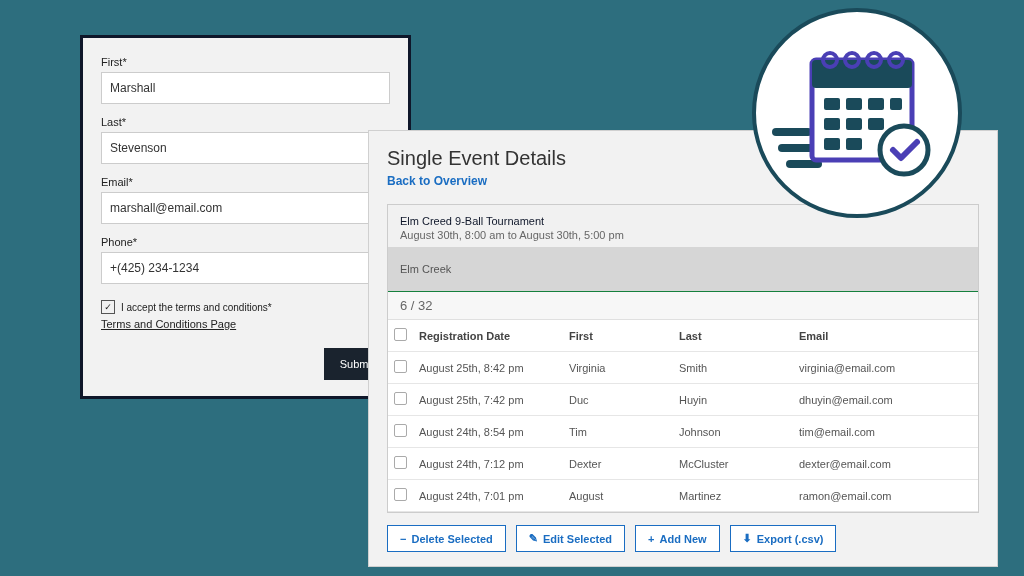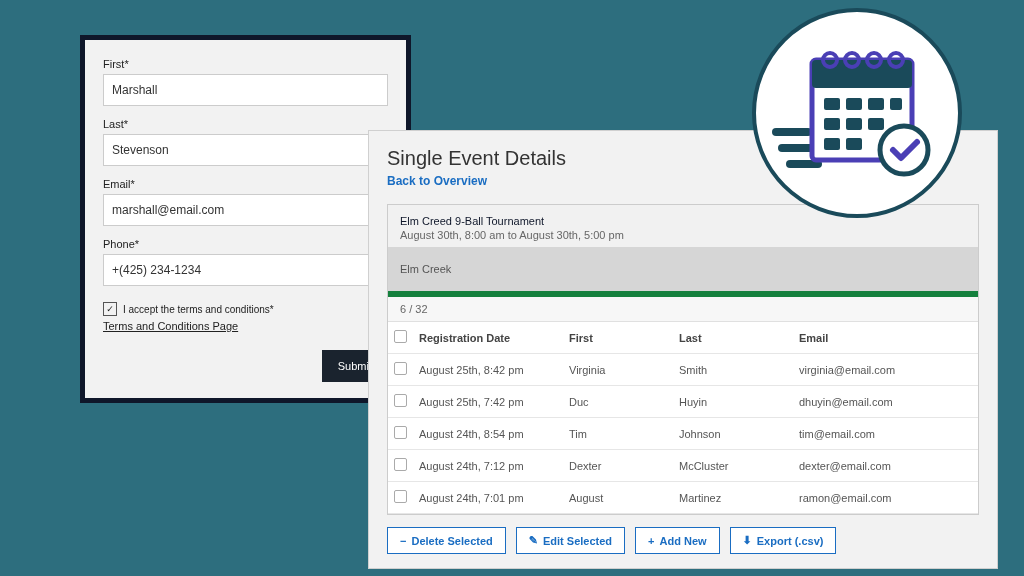--- a/index.html
+++ b/index.html
@@ -12,21 +12,21 @@
     overflow: hidden;
   }
 
   
   .form-panel {
     position: absolute;
     left: 80px;
     top: 35px;
     width: 331px;
     background: #f2f2f2;
-    border: 5px solid #0f172a;
+    border: 3px solid #0f172a;
     padding: 18px 18px 16px 18px;
   }
   .field-label {
     font-size: 11px;
     color: #222;
     margin-bottom: 4px;
     margin-top: 12px;
   }
   .field-label:first-child { margin-top: 0; }
   .text-input {
@@ -115,25 +115,25 @@
     color: #666;
     margin-top: 2px;
   }
   .event-venue {
     font-size: 11px;
     background: #d6d6d6;
     padding: 16px 12px;
     color: #555;
   }
   .event-count {
-    font-size: 11px;
+    font-size: 13px;
     color: #666;
     padding: 6px 12px;
     background: #f7f7f7;
-    border-top: 6px solid #15803d;
+    border-top: 1px solid #15803d;
     border-bottom: 1px solid #e0e0e0;
   }
   table.reg-table {
     width: 100%;
     border-collapse: collapse;
     font-size: 11px;
     color: #555;
   }
   table.reg-table th, table.reg-table td {
     text-align: left;

